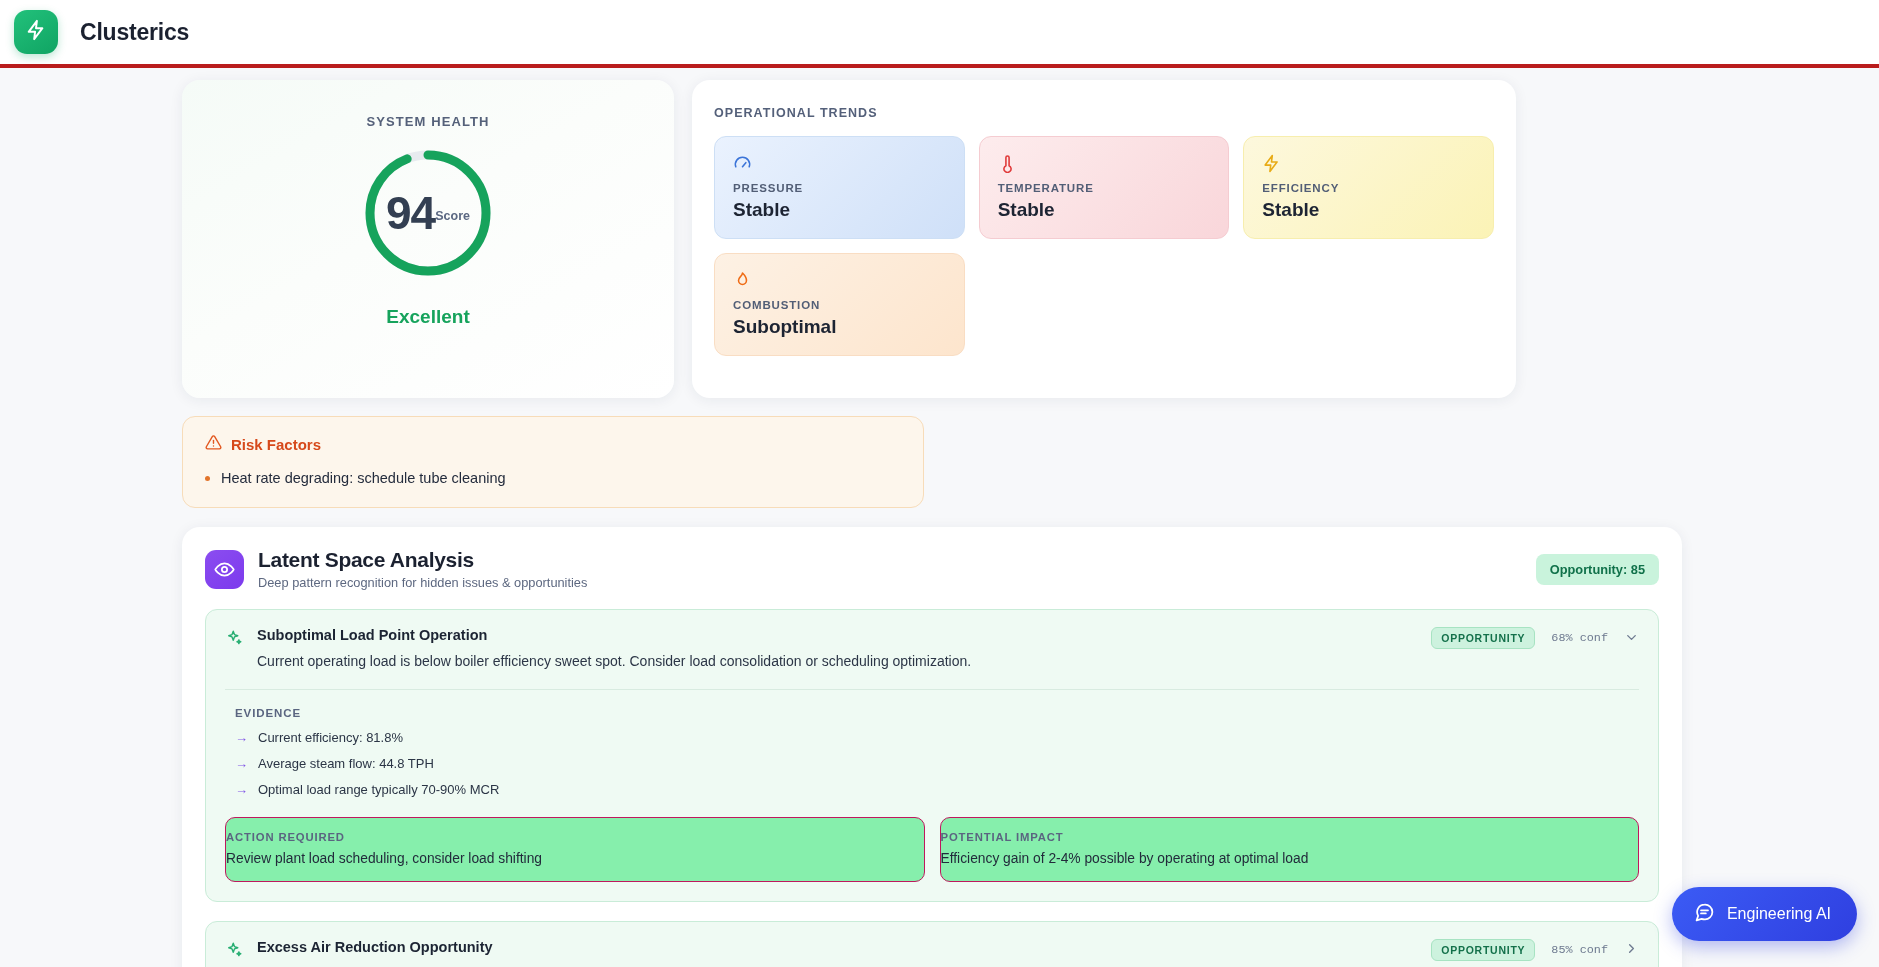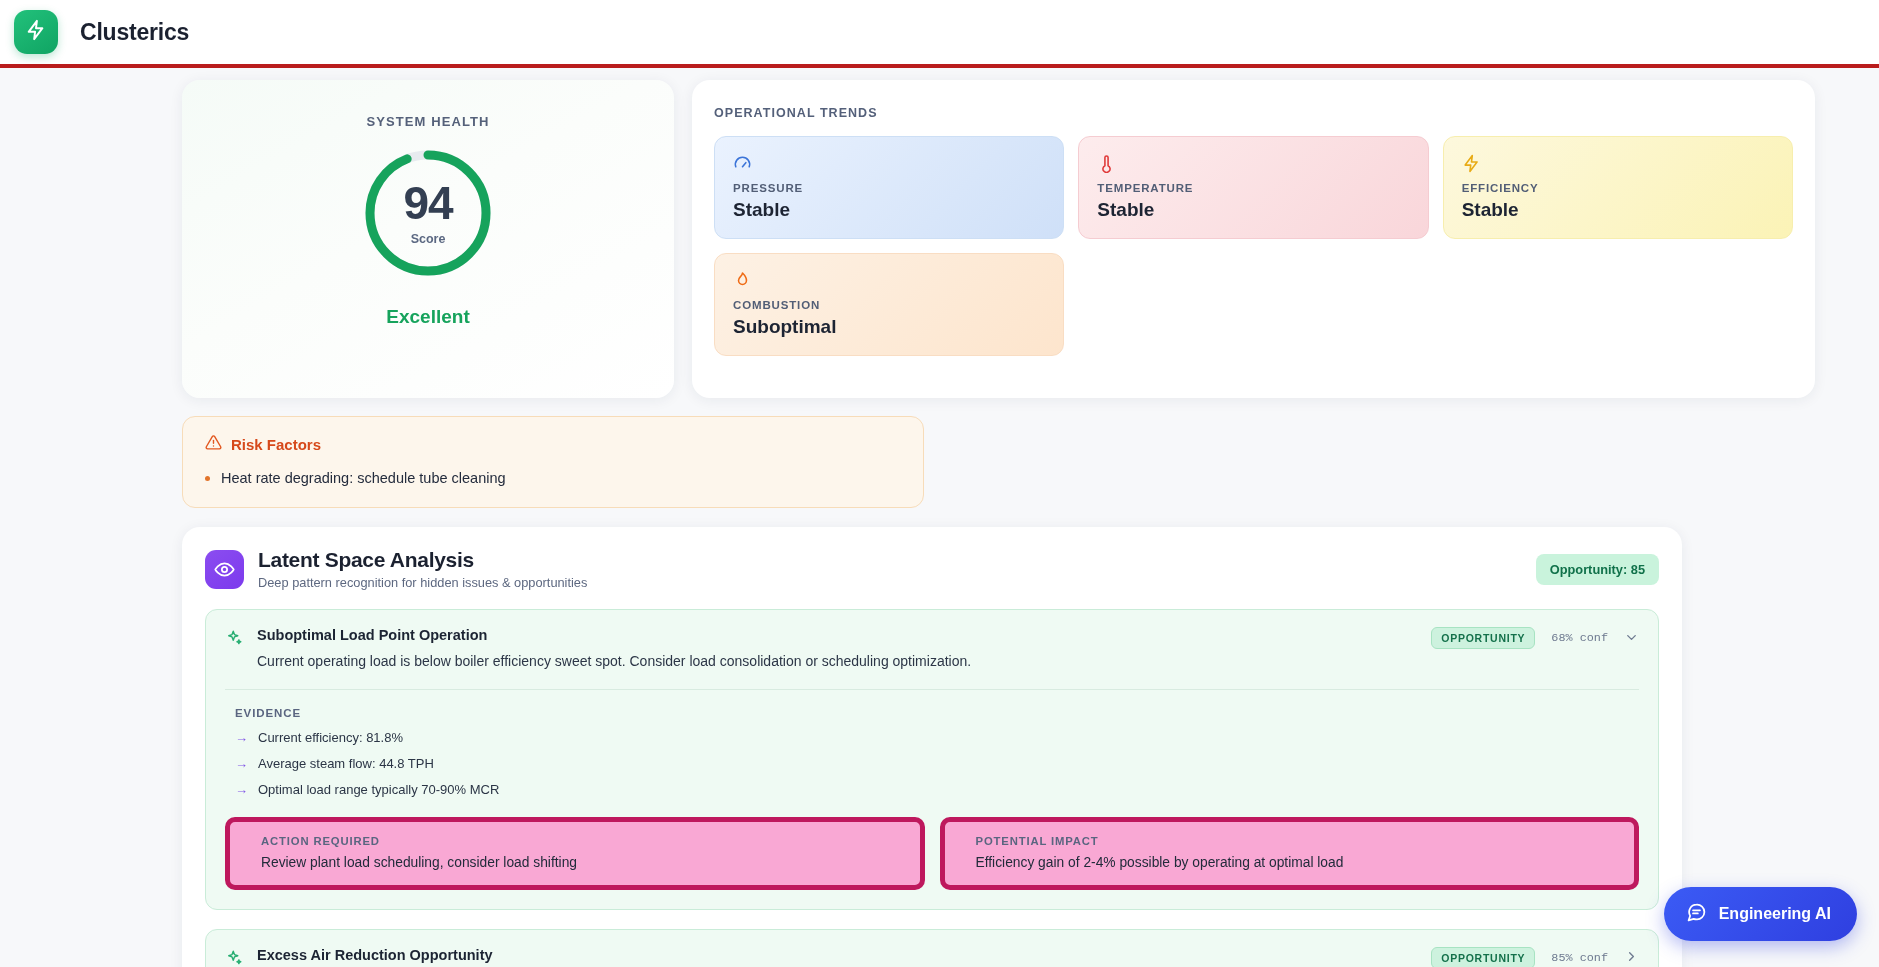--- a/index.html
+++ b/index.html
@@ -60,40 +60,40 @@
     color: #55617a;
   }
   .gauge-wrap {
     position: relative;
     width: 132px; height: 132px;
     margin-top: 18px;
   }
   .gauge-wrap svg { display: block; }
   .gauge-center {
     position: absolute; inset: 0;
-    display: flex; flex-direction: column;
+    display: flex; 
     align-items: center; justify-content: center;
   }
   .gauge-score {
     font-size: 46px; font-weight: bold; color: #333f52;
     line-height: 1; letter-spacing: -1px;
   }
   .gauge-sub {
     font-size: 12.5px; font-weight: bold; color: #5b6882;
     margin-top: 6px;
   }
   .health-status {
     margin-top: 27px;
     font-size: 19px; font-weight: bold;
     color: #16a35c;
   }
 
   
   .trends-card {
-    width: 1123px;
+    width: 824px;
     margin-left: 18px;
     background: #ffffff;
     border-radius: 18px;
     box-shadow: 0 2px 14px rgba(25,45,70,.07);
     padding: 22px 22px 22px 22px;
     height: 318px;
   }
   .trends-title {
     font-size: 12.5px; font-weight: bold; letter-spacing: 1.05px;
     color: #54607a;
@@ -231,45 +231,45 @@
     margin: 11px 0 0 10px;
     font-size: 13px; color: #2b3546;
   }
   .ev-arrow { color: #8257e6; font-size: 13px; }
 
   .boxes {
     display: flex; gap: 15px; margin-top: 20px;
   }
   .sub-box {
     flex: 1;
-    background: #f9a8d4;
-    border: 5px solid #be185d;
+    background: #86efac;
+    border: 1px solid #be185d;
     border-radius: 10px;
-    padding: 13px 15px 15px 31px;
+    padding: 13px 15px 15px 0;
   }
   .sub-label {
     font-size: 11.3px; font-weight: bold; letter-spacing: .85px;
     color: #5a6580;
   }
   .sub-val {
     font-size: 13.8px; color: #222b3b; margin-top: 8px;
   }
 
   
   .fab {
     position: absolute;
     right: 22px; bottom: 26px;
     height: 54px;
     background: linear-gradient(135deg,#3b5bf5 0%, #2f3fe0 100%);
     border-radius: 27px;
     display: flex; align-items: center; gap: 12px;
     padding: 0 26px 0 22px;
     box-shadow: 0 6px 18px rgba(47,63,224,.35);
     color: #fff;
-    font-size: 16px; font-weight: bold;
+    font-size: 16px; font-weight: normal;
     cursor: pointer;
   }
 </style>
 </head>
 <body>
 
 <div class="app-header">
   <div class="logo-tile">
     <span>
       <svg width="22" height="22" viewBox="0 0 24 24" fill="none" stroke="#ffffff" stroke-width="2.1" stroke-linecap="round" stroke-linejoin="round">

